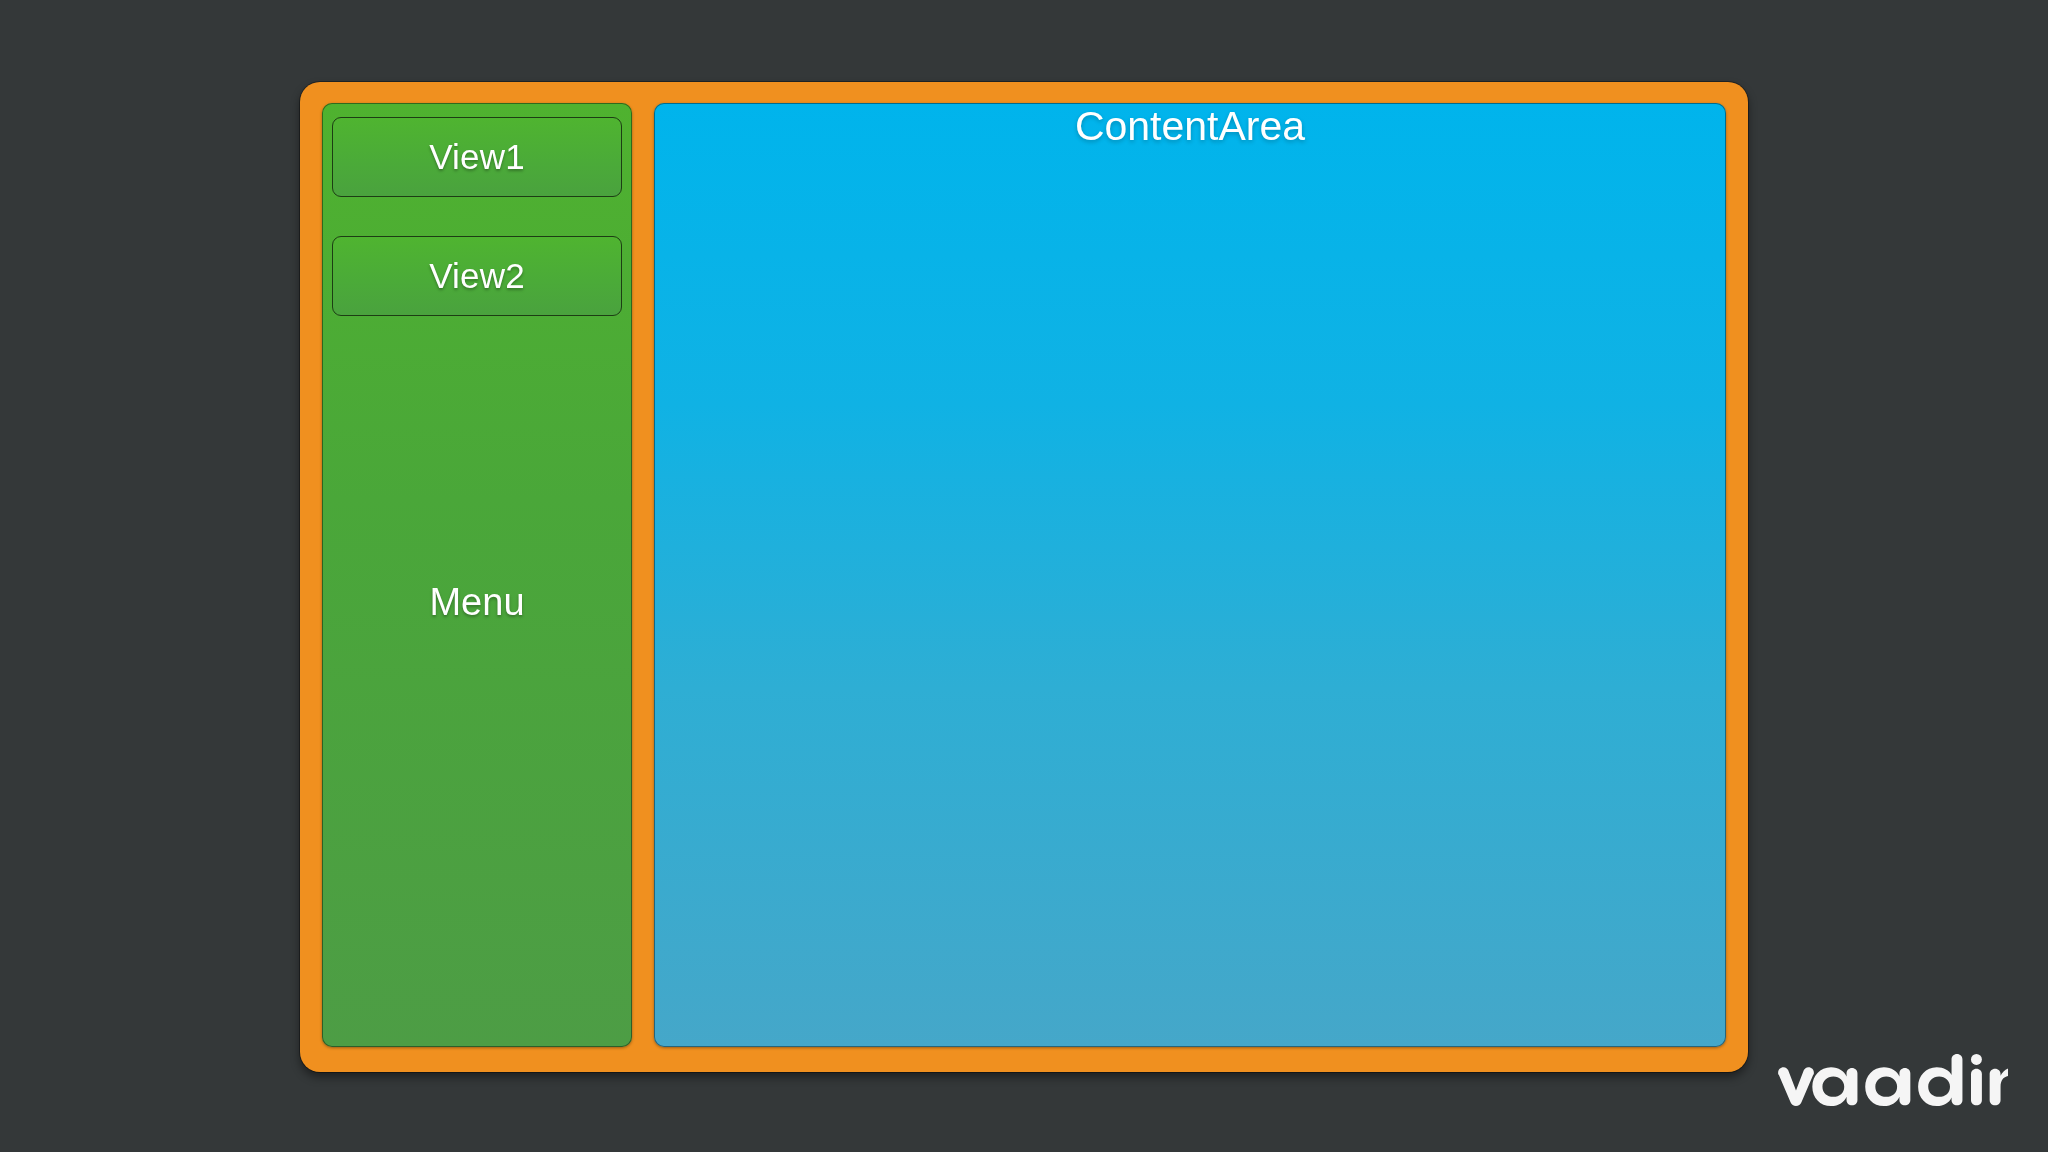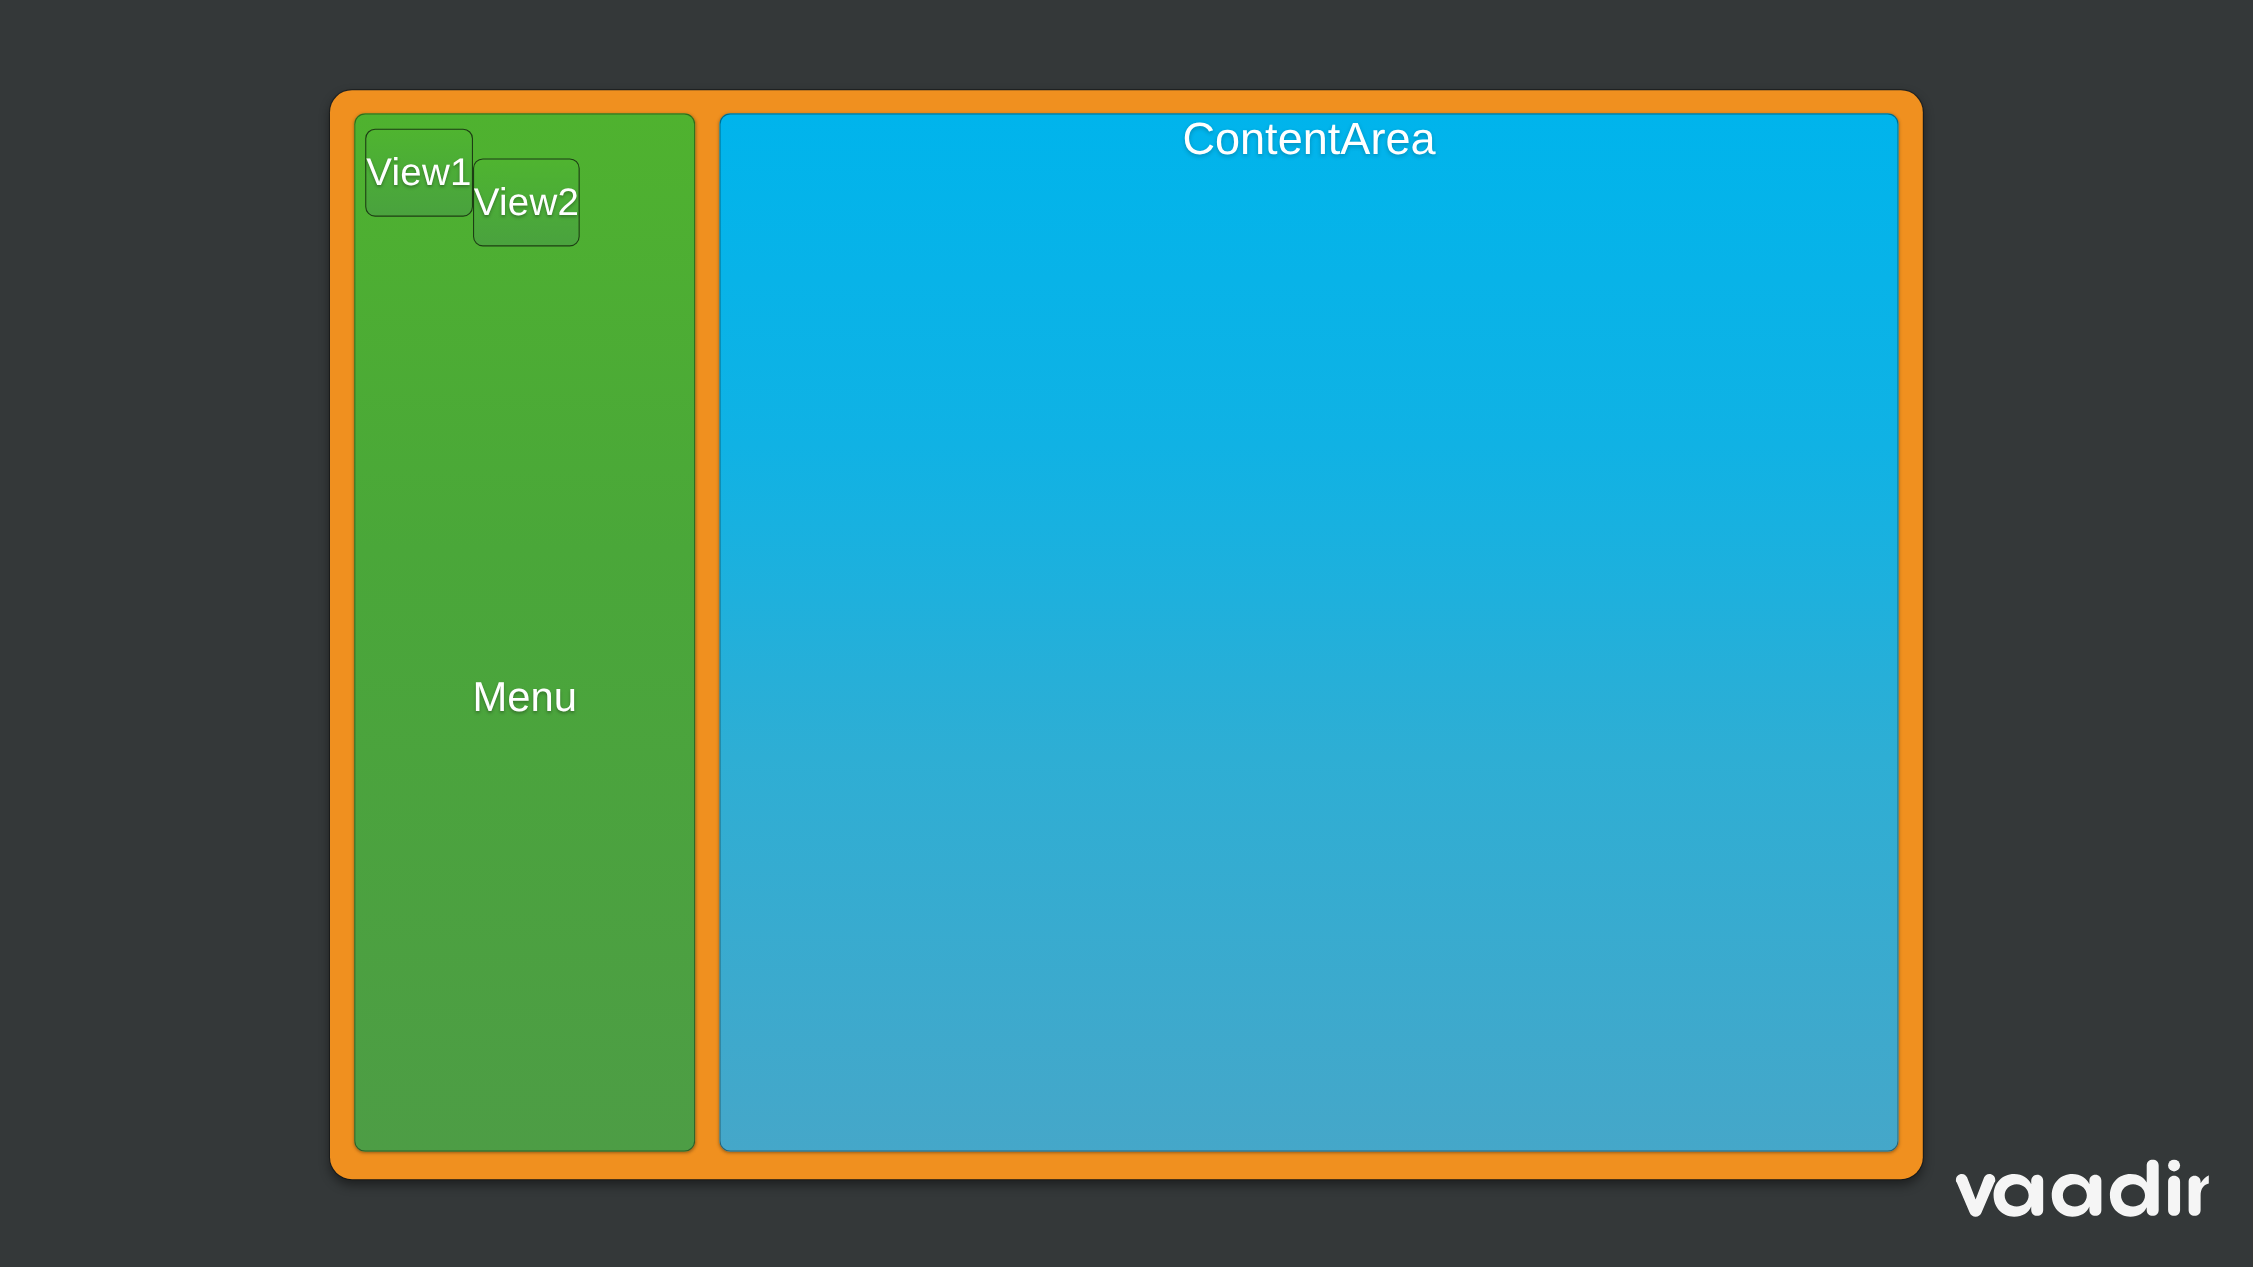--- a/index.html
+++ b/index.html
@@ -30,21 +30,21 @@
   
   .menu-panel {
     position:relative;
     width:310px;
     flex:0 0 310px;
     border-radius:10px;
     background:linear-gradient(180deg, #4fb22f 0%, #4aa739 42%, #4d9d45 100%);
     box-shadow:inset 0 0 0 1px rgba(0,0,0,0.40), 0 1px 3px rgba(0,0,0,0.35);
     padding:12px 10px 0 10px;
     display:flex;
-    flex-direction:row;
+    flex-direction:column;
     align-items:stretch;
   }
 
   
   .menu-button {
     height:80px;
     margin-bottom:10px;
     border-radius:9px;
     border:1px solid #1d3d14;
     background:linear-gradient(180deg, #4fb430 0%, #4bab38 55%, #4aa23e 100%);
@@ -66,21 +66,20 @@
   .menu-label {
     position:absolute;
     left:0; right:0;
     top:478px;
     text-align:center;
     color:#ffffff;
     font-size:38px;
     font-weight:400;
     text-shadow:0 2px 3px rgba(0,0,0,0.30);
     user-select:none;
-    margin-top:32px;
   }
 
   
   .content-area {
     position:relative;
     flex:1 1 auto;
     border-radius:10px;
     background:linear-gradient(180deg, #00b4ec 0%, #10b2e4 32%, #2eaed4 62%, #45a7c9 100%);
     box-shadow:inset 0 0 0 1px rgba(0,0,0,0.40), 0 1px 3px rgba(0,0,0,0.35);
     display:flex;

